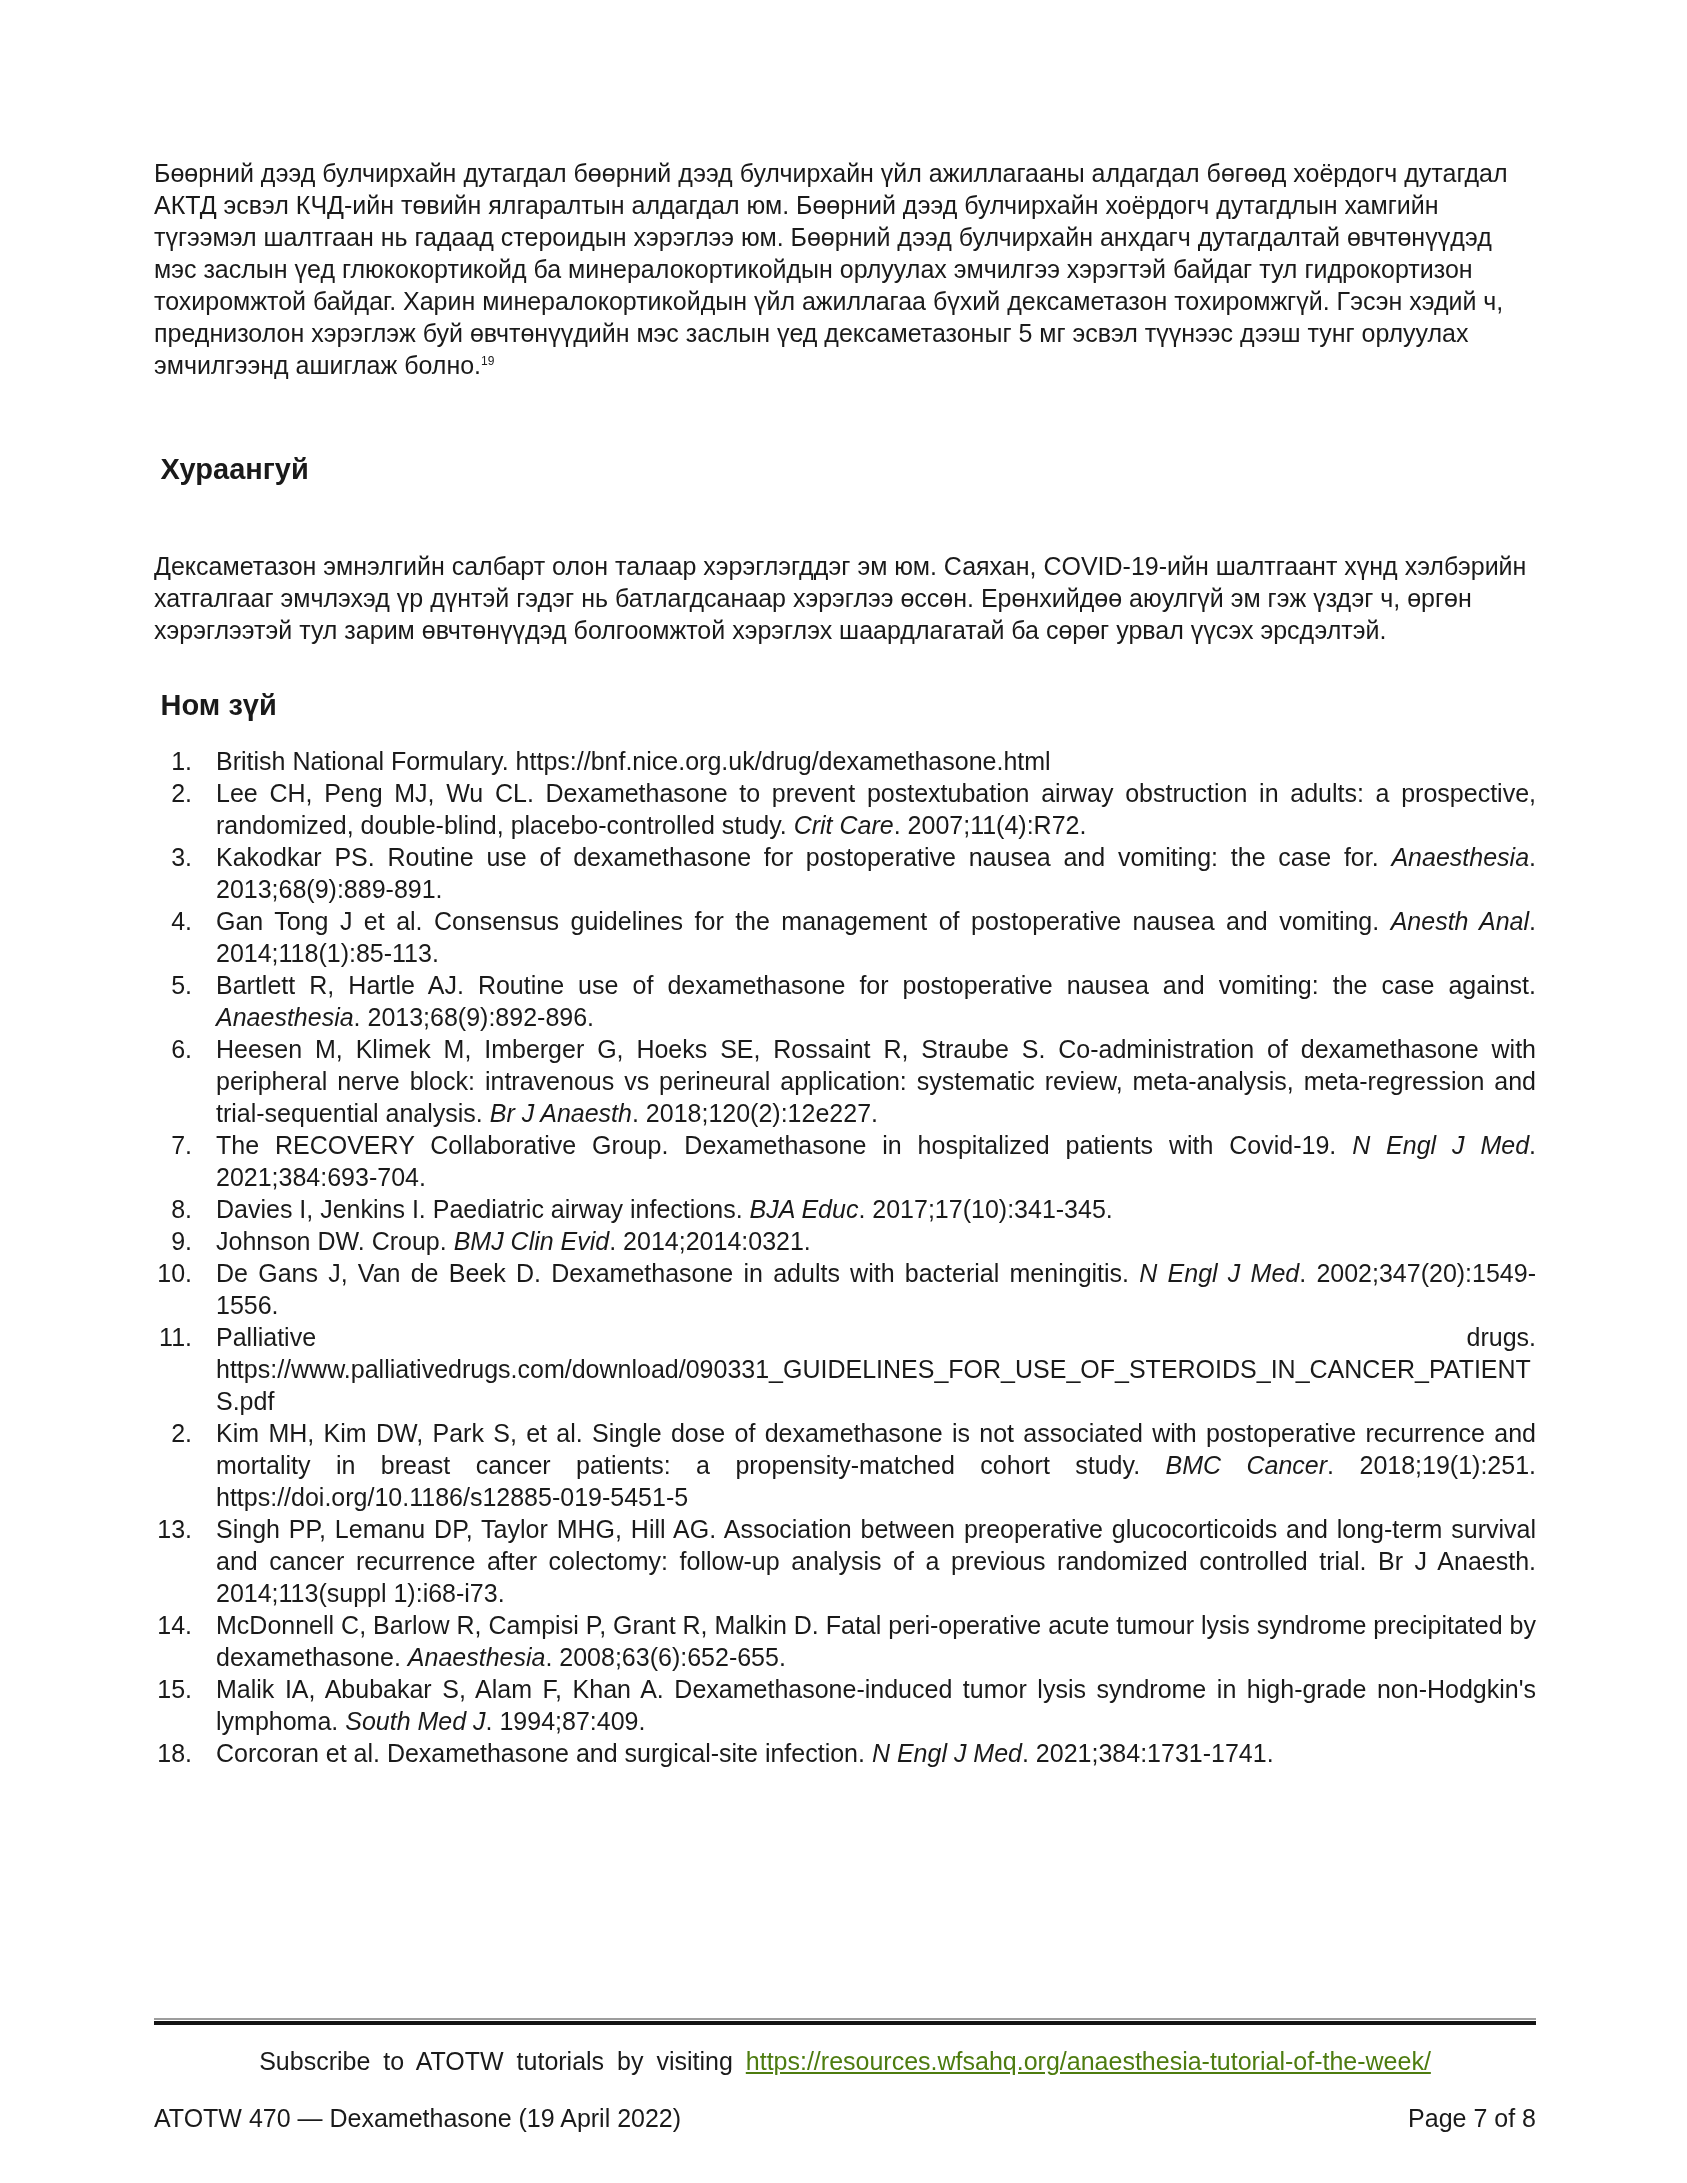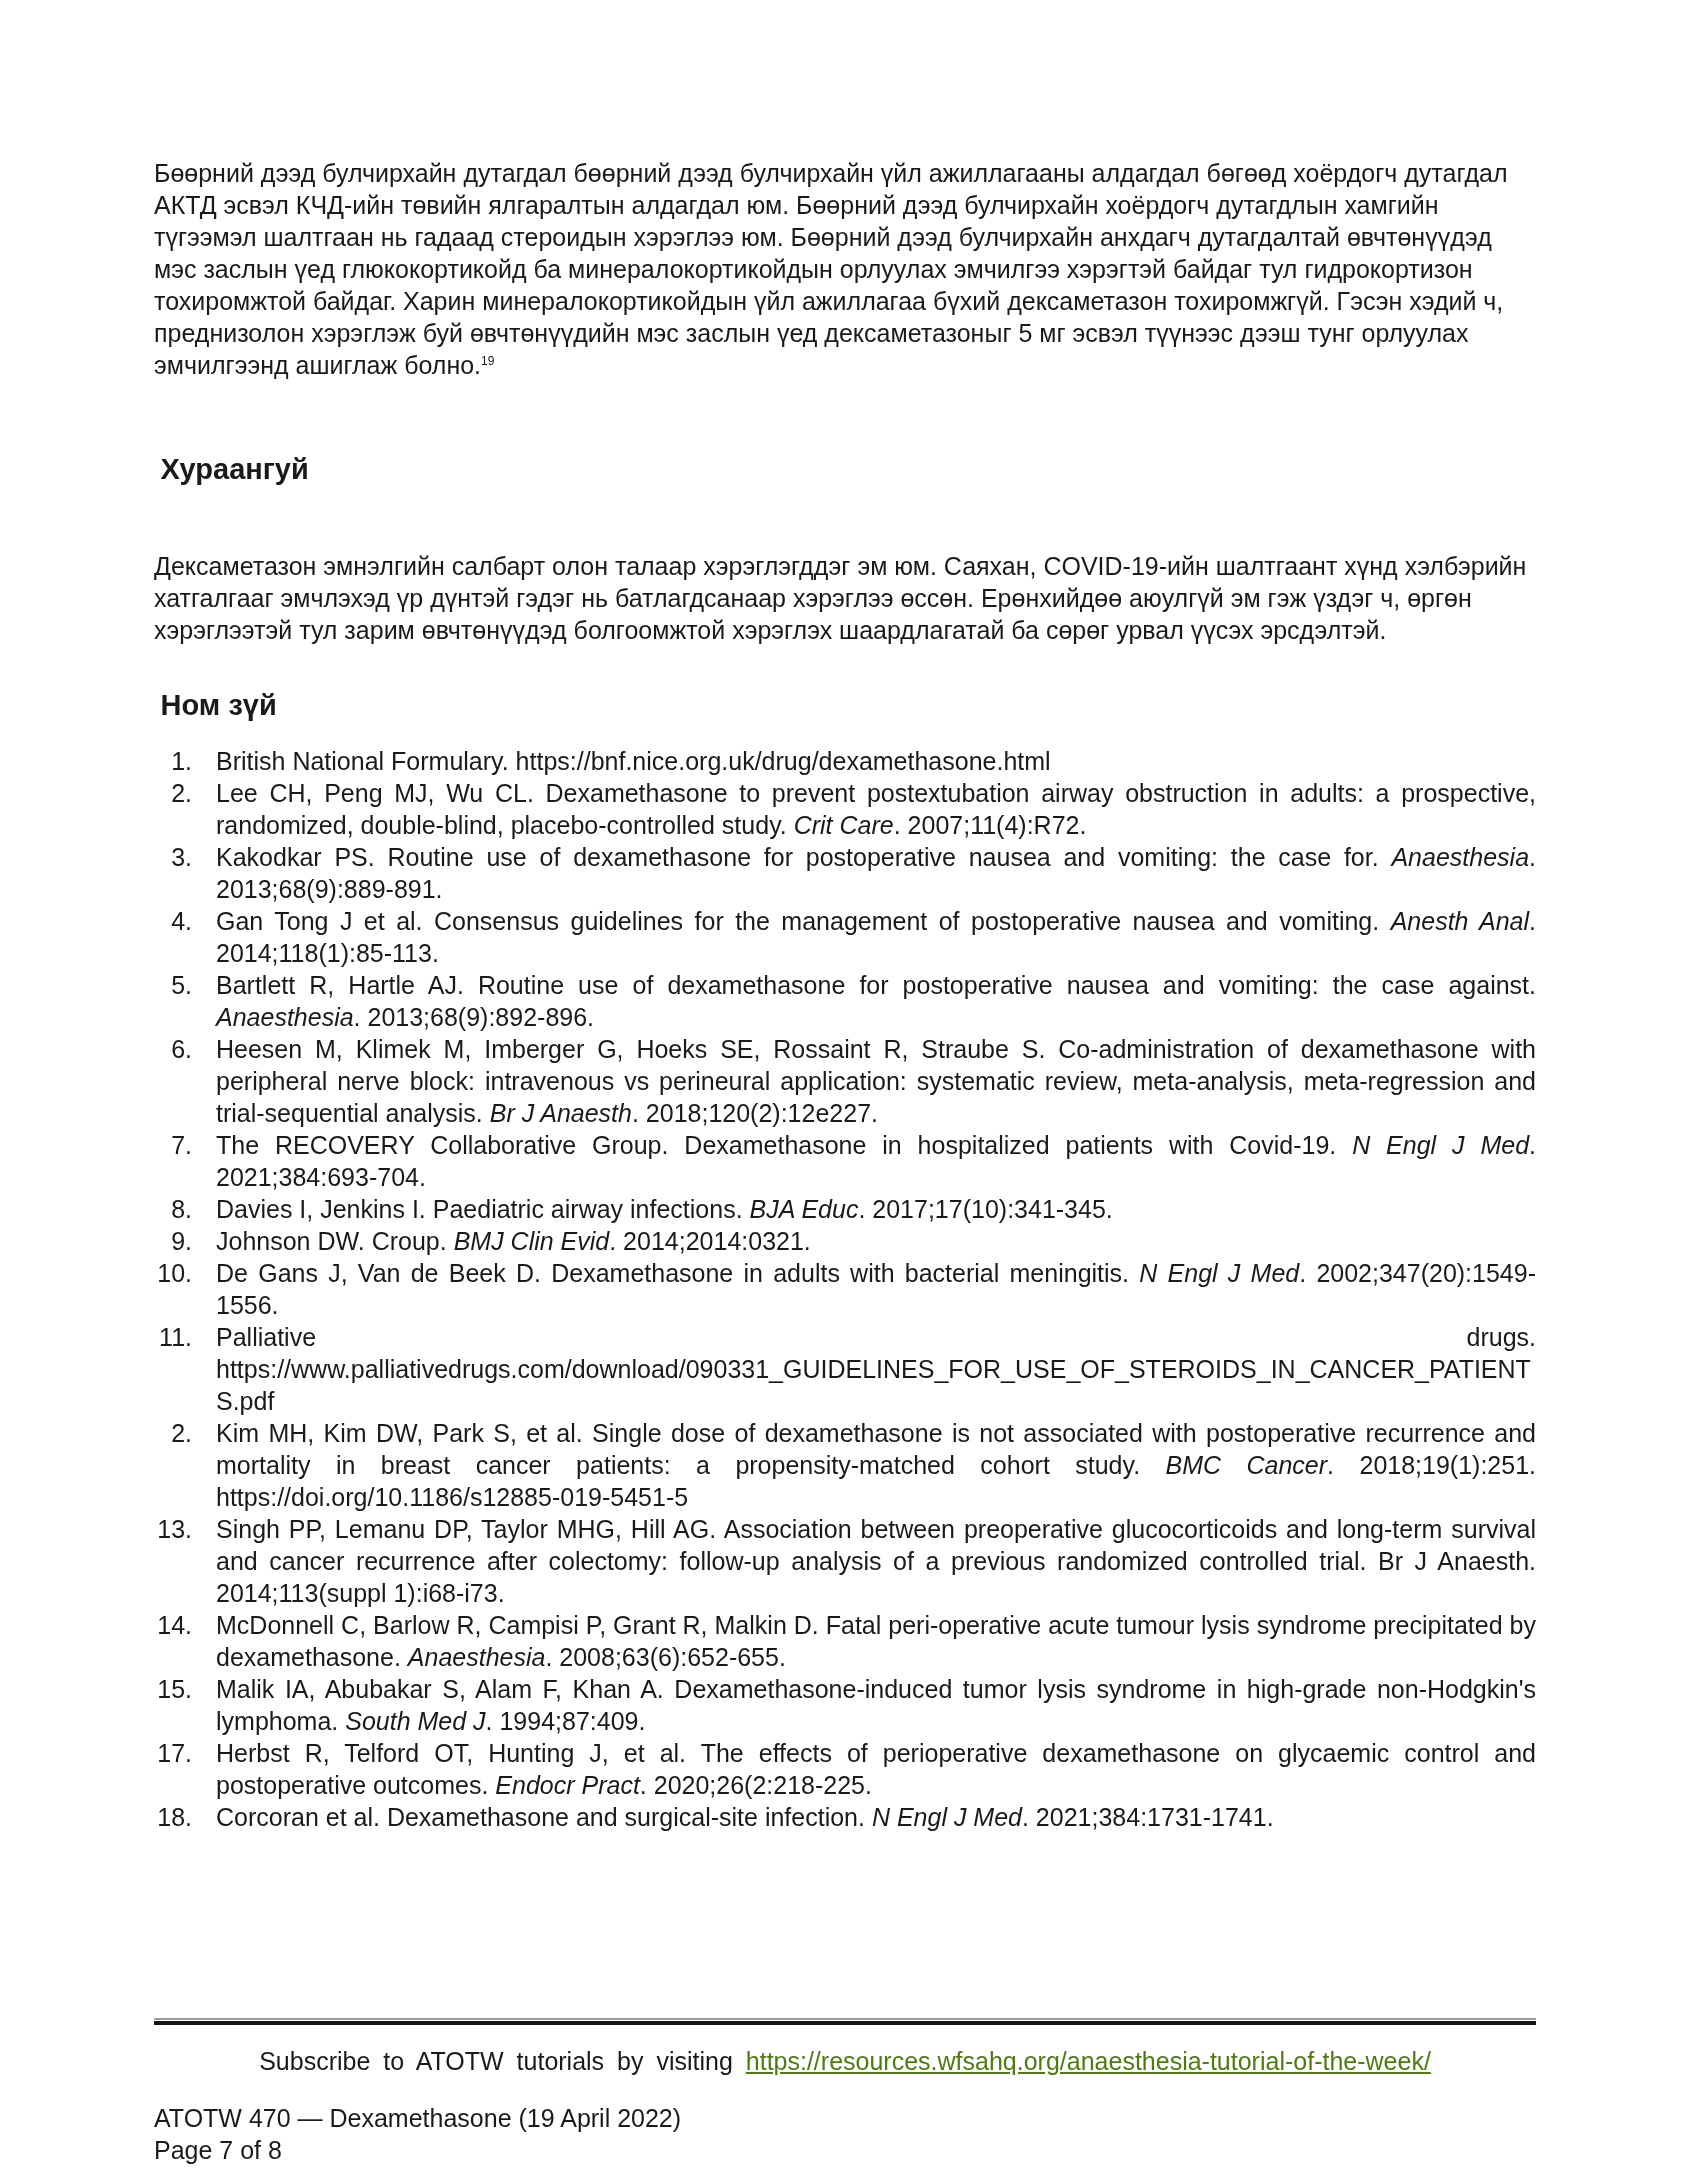--- a/index.html
+++ b/index.html
@@ -36,21 +36,21 @@
   .footer{position:absolute;left:154px;right:151px;top:2018px;}
   .divider-light{height:2px;background:#9d9d9d;}
   .divider-gap{height:1.3px;background:#ffffff;}
   .divider-dark{height:4px;background:#141414;}
   .subscribe-line{
     margin-top:20px;font-size:25px;line-height:32px;text-align:center;
     word-spacing:6px;
   }
   .footer-row{
     display:flex;justify-content:space-between;align-items:baseline;
-    margin-top:4px;font-size:25px;line-height:32px;flex-direction:column;
+    margin-top:4px;font-size:25px;line-height:32px;
   }
 </style>
 </head>
 <body>
 
 <div class="page">
   <div class="content">
 
     <p class="body-text"><span>Бөөрний дээд булчирхайн дутагдал бөөрний дээд булчирхайн үйл ажиллагааны алдагдал бөгөөд хоёрдогч дутагдал АКТД эсвэл КЧД-ийн төвийн ялгаралтын алдагдал юм. Бөөрний дээд булчирхайн хоёрдогч дутагдлын хамгийн түгээмэл шалтгаан нь гадаад стероидын хэрэглээ юм. Бөөрний дээд булчирхайн анхдагч дутагдалтай өвчтөнүүдэд мэс заслын үед глюкокортикойд ба минералокортикойдын орлуулах эмчилгээ хэрэгтэй байдаг тул гидрокортизон тохиромжтой байдаг. Харин минералокортикойдын үйл ажиллагаа бүхий дексаметазон тохиромжгүй. Гэсэн хэдий ч, преднизолон хэрэглэж буй өвчтөнүүдийн мэс заслын үед дексаметазоныг 5 мг эсвэл түүнээс дээш тунг орлуулах эмчилгээнд ашиглаж болно.</span><span class="seg-sup">19</span></p>
 
@@ -130,24 +130,20 @@
         <span class="ref-num">14.</span>
         <div class="ref-text"><span>McDonnell C, Barlow R, Campisi P, Grant R, Malkin D. Fatal peri-operative acute tumour lysis syndrome precipitated by dexamethasone. </span><span class="seg-i">Anaesthesia</span><span>. 2008;63(6):652-655.</span></div>
       </div>
 
       <div class="ref-row">
         <span class="ref-num">15.</span>
         <div class="ref-text"><span>Malik IA, Abubakar S, Alam F, Khan A. Dexamethasone-induced tumor lysis syndrome in high-grade non-Hodgkin's lymphoma. </span><span class="seg-i">South Med J</span><span>. 1994;87:409.</span></div>
       </div>
 
 
-      <div class="ref-row">
-        <span class="ref-num">17.</span>
-        <div class="ref-text"><span>Herbst R, Telford OT, Hunting J, et al. The effects of perioperative dexamethasone on glycaemic control and postoperative outcomes. </span><span class="seg-i">Endocr Pract</span><span>. 2020;26(2:218-225.</span></div>
-      </div>
 
       <div class="ref-row">
         <span class="ref-num">18.</span>
         <div class="ref-text"><span>Corcoran et al. Dexamethasone and surgical-site infection. </span><span class="seg-i">N Engl J Med</span><span>. 2021;384:1731-1741.</span></div>
       </div>
     </div>
 
   </div>
 
   <div class="footer">

